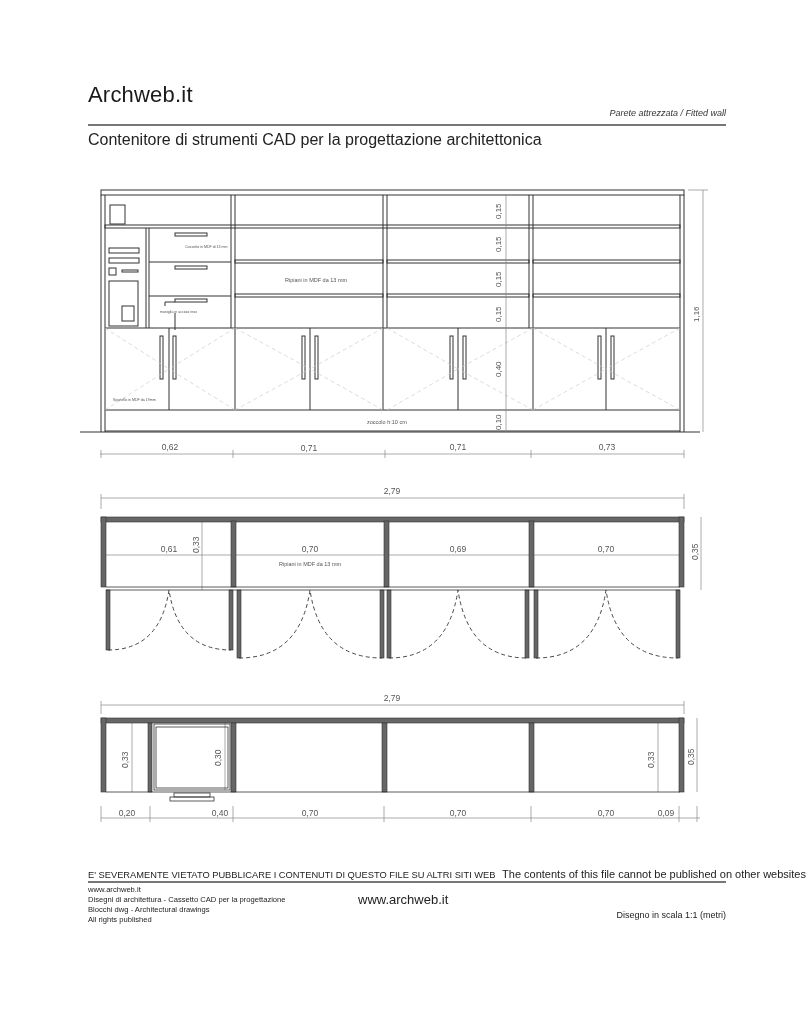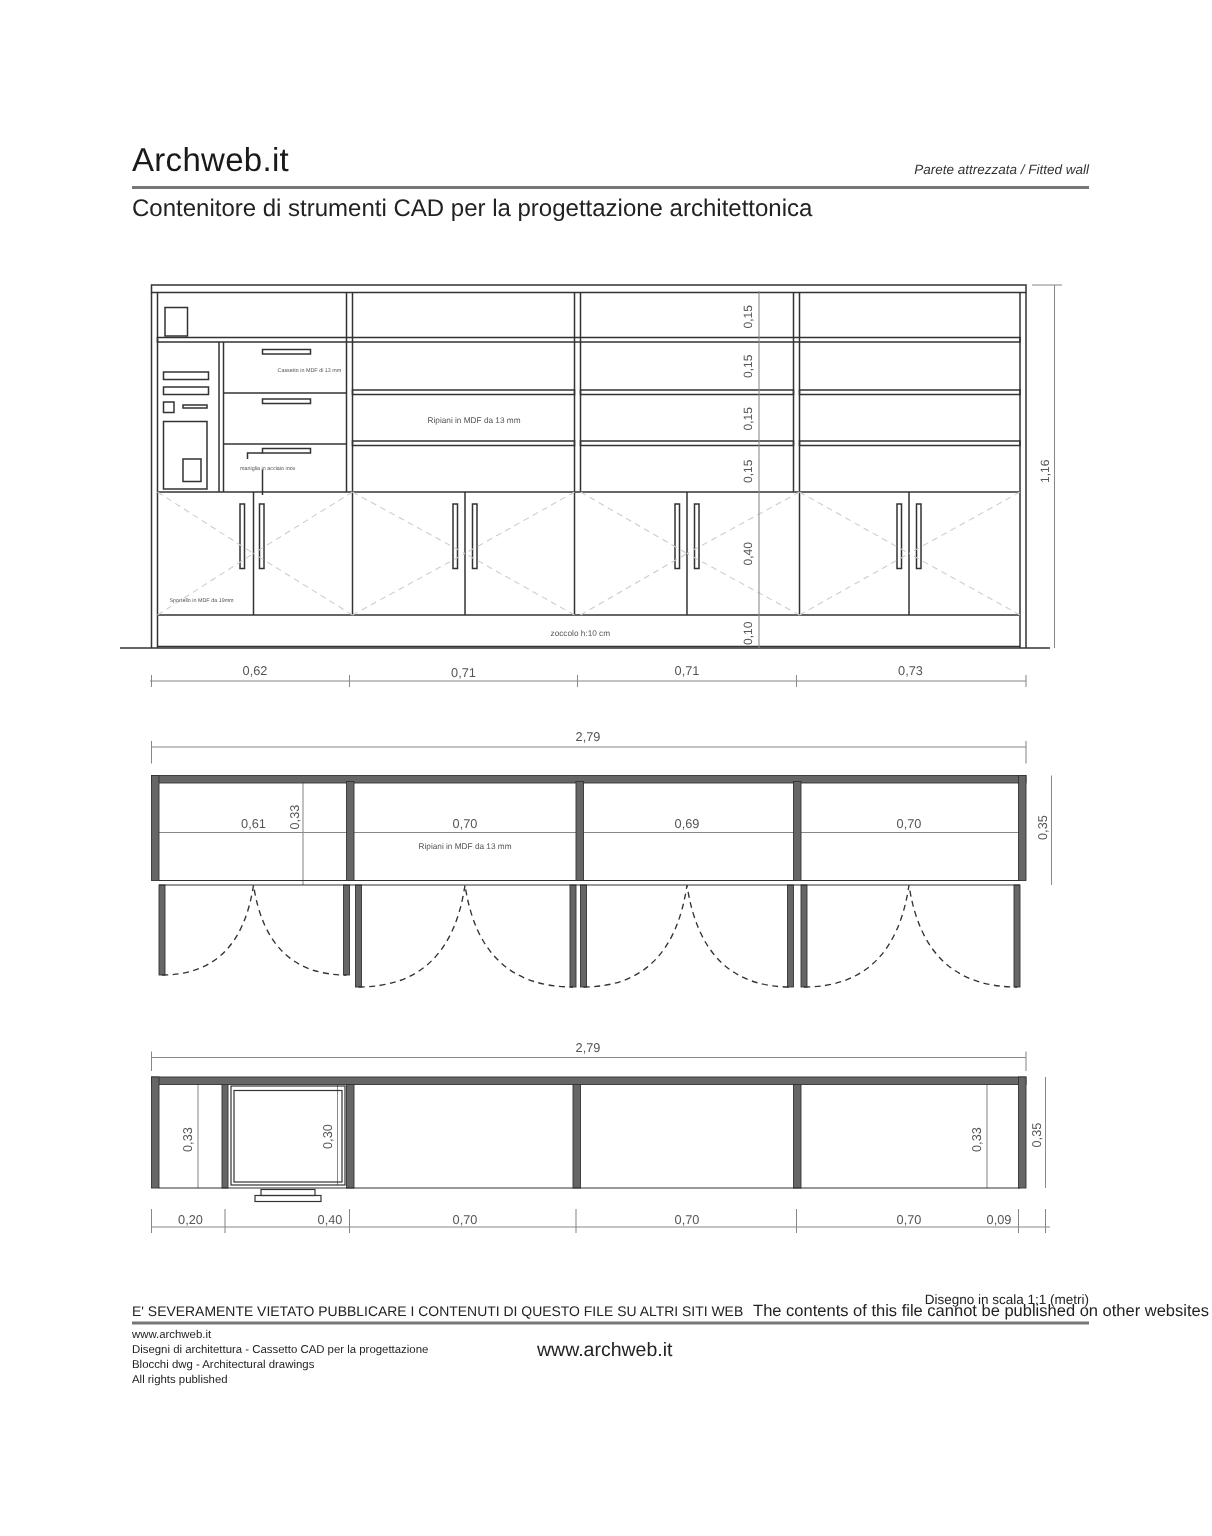--- a/index.html
+++ b/index.html
@@ -1,28 +1,28 @@
 <!DOCTYPE html>
 <html><head>
 <meta charset="utf-8">
 <style>
   html,body{margin:0;padding:0;background:#fff;}
   body{width:808px;height:1024px;position:relative;overflow:hidden;font-family:"Liberation Sans",sans-serif;color:#222;}
   .abs{position:absolute;}
-  .brand{left:88px;top:94px;font-size:22px;color:#1a1a1a;letter-spacing:0.2px;}
+  .brand{left:88px;top:82px;font-size:22px;color:#1a1a1a;letter-spacing:0.2px;}
   .subject{right:82px;top:108px;font-size:9px;color:#333;font-style:italic;}
   .rule-top{left:88px;top:124px;width:638px;height:2px;background:#777;}
   .tagline{left:88px;top:131px;font-size:16px;color:#222;}
   .warn{left:88px;top:868px;font-size:9.3px;color:#222;white-space:nowrap;}
   .warn .en{font-size:11px;margin-left:4px;}
   .rule-bot{left:88px;top:881px;width:638px;height:2px;background:#777;}
   .credits{left:88px;top:885px;font-size:7.6px;line-height:10px;color:#222;}
   .credits div{white-space:nowrap;}
   .site{left:358px;top:892px;font-size:13px;color:#222;}
-  .scale{right:82px;top:861px;font-size:9px;color:#222;}
+  .scale{right:82px;top:910px;font-size:9px;color:#222;}
   svg text{font-family:"Liberation Sans",sans-serif;fill:#555;}
 </style>
 </head>
 <body>
 
 <div class="abs brand">Archweb.it</div>
 <div class="abs subject">Parete attrezzata  /  Fitted wall</div>
 <div class="abs rule-top"></div>
 <div class="abs tagline">Contenitore di strumenti CAD per la progettazione architettonica</div>
 

